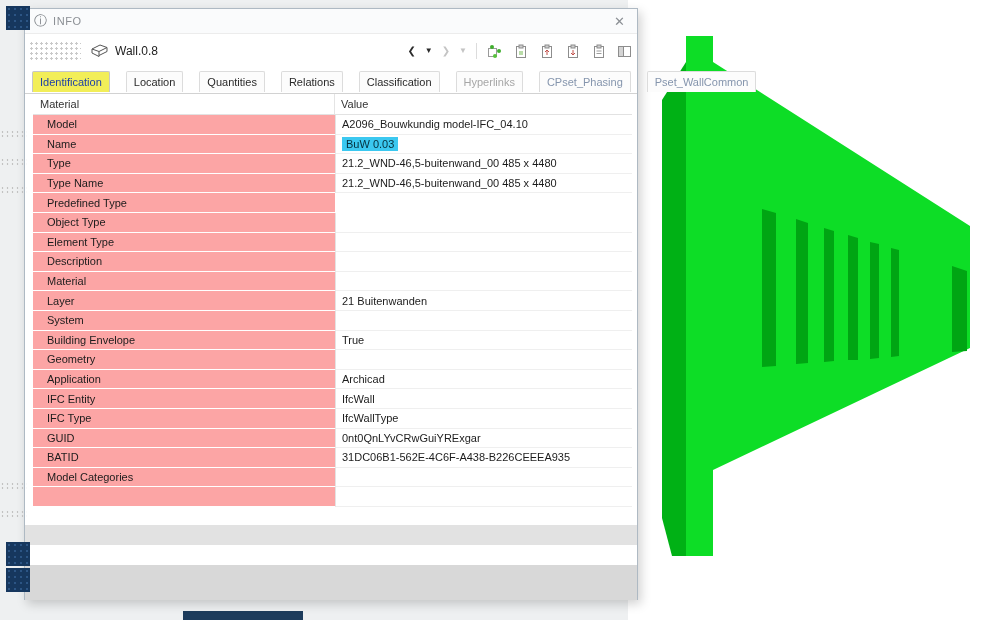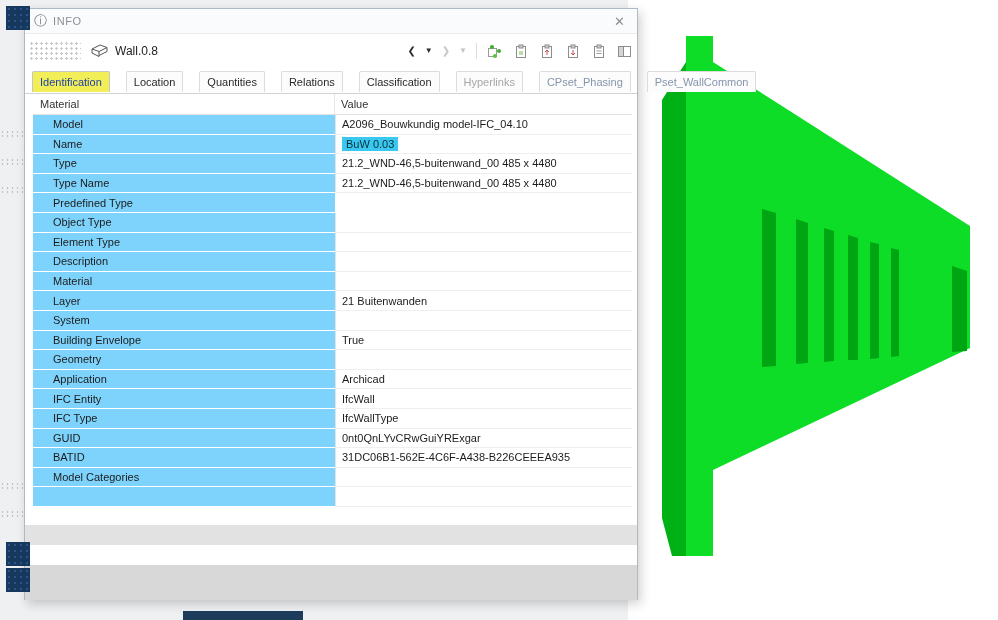--- a/index.html
+++ b/index.html
@@ -32,22 +32,22 @@
        color:#2a2a2a;border-radius:2px 2px 0 0;position:relative;top:1px;cursor:pointer;white-space:nowrap;}
   .tab.active{background:#f2ee58;color:#1d3fa8;border-color:#c6c6c6;}
   .tab.disabled{color:#a6a6a6;}
   .tab.pset{color:#8595ad;}
   
   .thead{display:flex;height:20px;align-items:center;margin:0 5px 0 8px;border-bottom:1px solid #e2e2e2;}
   .thead .hp{width:302px;box-sizing:border-box;padding-left:7px;font-size:11px;color:#333;border-right:1px solid #e4e4e4;height:100%;display:flex;align-items:center;}
   .thead .hv{flex:1;padding-left:6px;font-size:11px;color:#333;}
   .rows{margin:0 5px 0 8px;}
   .row{display:flex;height:19.6px;}
-  .pcell{width:302px;box-sizing:border-box;background:#7dd3fc;border-bottom:1px solid #ffffff;
-         display:flex;align-items:center;padding-left:20px;font-size:11px;color:#1c1c1c;}
+  .pcell{width:302px;box-sizing:border-box;background:#fca5a5;border-bottom:1px solid #ffffff;
+         display:flex;align-items:center;padding-left:14px;font-size:11px;color:#1c1c1c;}
   .vcell{flex:1;background:#ffffff;border-bottom:1px solid #efefef;border-left:1px solid #e3e3e3;
          display:flex;align-items:center;padding-left:6px;font-size:11px;color:#1c1c1c;overflow:hidden;white-space:nowrap;}
   .hl{background:#3bc8f0;color:#05303d;padding:1px 4px;}
   .bandA{position:absolute;left:0;right:0;top:516px;height:20px;background:#e2e2e2;}
   .bandB{position:absolute;left:0;right:0;top:556px;height:35px;background:#d8d8d8;}
   
   .railsq{position:absolute;width:24px;height:24px;background:#16375e;z-index:30;cursor:pointer;
           background-image:radial-gradient(#2c5585 1px, transparent 1.2px);background-size:6px 6px;}
   .raildots{position:absolute;width:27px;height:7px;z-index:30;
             background-image:radial-gradient(#c2c2c2 1px, transparent 1.2px);background-size:5px 4px;}

